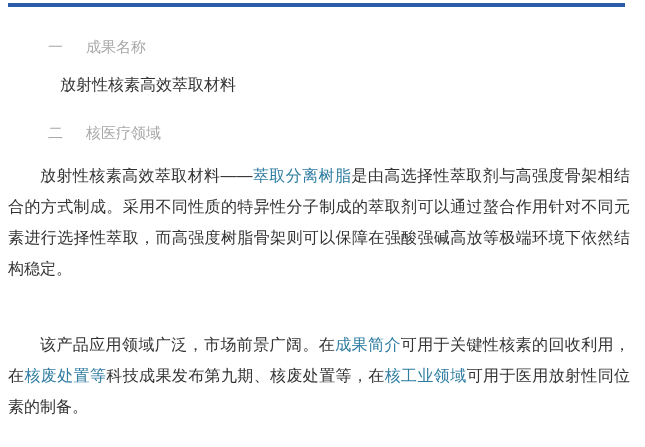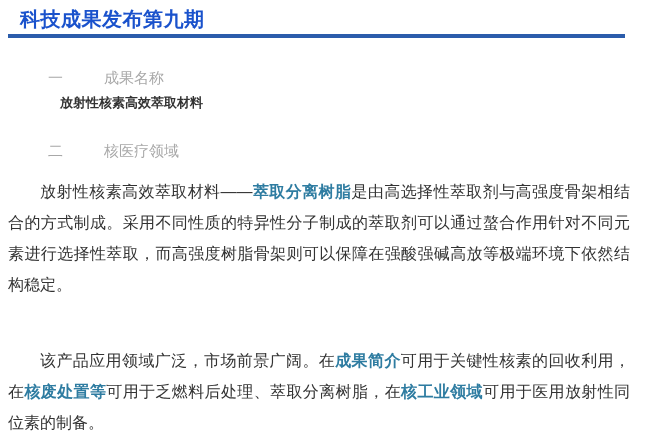--- a/index.html
+++ b/index.html
@@ -36,62 +36,62 @@
     font-size: 15px;
     line-height: 16px;
   }
   .section-heading.first { margin-top: 32px; }
   .section-heading.second { margin-top: 31px; }
   .section-number {
     margin-left: 48px;
     letter-spacing: 1px;
   }
   .section-label {
-    margin-left: 40px;
+    margin-left: 22px;
+    font-family: Liberation Mono, monospace;
   }
   .achievement-name {
-    margin: 8px 0 0 60px;
-    font-size: 13px;
-    font-weight: bold;
+    margin: 19px 0 0 60px;
+    font-size: 16px;
+    font-weight: normal;
     color: #333333;
     line-height: 18px;
   }
   .body-text {
     margin: 0 15px 0 8px;
     font-size: 16px;
     color: #333333;
     line-height: 31px;
     text-align: justify;
     text-indent: 2em;
   }
   .para-1 { margin-top: 17px; }
   .para-2 { margin-top: 45px; }
   .hl {
     color: #2e7ca1;
-    font-weight: bold;
+    font-weight: normal;
   }
 </style>
 </head>
 <body>
 
 <div class="page">
 
-  <h1 class="page-title">科技成果发布第九期</h1>
 
   <div class="title-rule"></div>
 
   <div class="section-heading first">
     <span class="section-number">一</span>
     <span class="section-label">成果名称</span>
   </div>
 
   <div class="achievement-name">放射性核素高效萃取材料</div>
 
   <div class="section-heading second">
     <span class="section-number">二</span>
     <span class="section-label">核医疗领域</span>
   </div>
 
   <p class="body-text para-1"><span>放射性核素高效萃取材料——</span><span class="hl">萃取分离树脂</span><span>是由高选择性萃取剂与高强度骨架相结合的方式制成。采用不同性质的特异性分子制成的萃取剂可以通过螯合作用针对不同元素进行选择性萃取，而高强度树脂骨架则可以保障在强酸强碱高放等极端环境下依然结构稳定。</span></p>
 
-  <p class="body-text para-2"><span>该产品应用领域广泛，市场前景广阔。在</span><span class="hl">成果简介</span><span>可用于关键性核素的回收利用，在</span><span class="hl">核废处置等</span><span>可用于乏燃料后处理、萃取分离树脂，在</span><span class="hl">核工业领域</span><span>可用于医用放射性同位素的制备。</span></p>
+  <p class="body-text para-2"><span>该产品应用领域广泛，市场前景广阔。在</span><span class="hl">成果简介</span><span>可用于关键性核素的回收利用，在</span><span class="hl">核废处置等</span><span>科技成果发布第九期、核废处置等，在</span><span class="hl">核工业领域</span><span>可用于医用放射性同位素的制备。</span></p>
 
 </div>
 
 </body></html>

